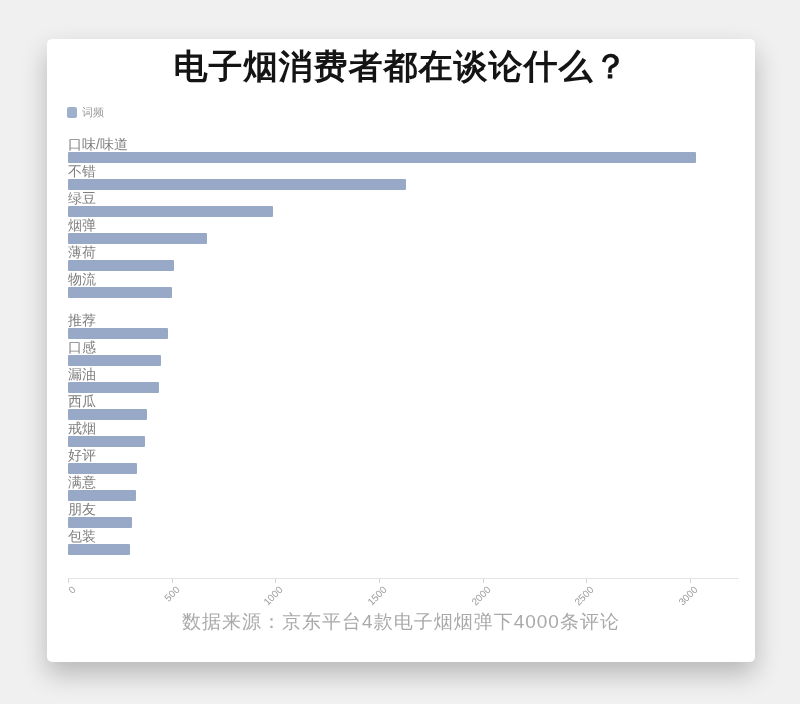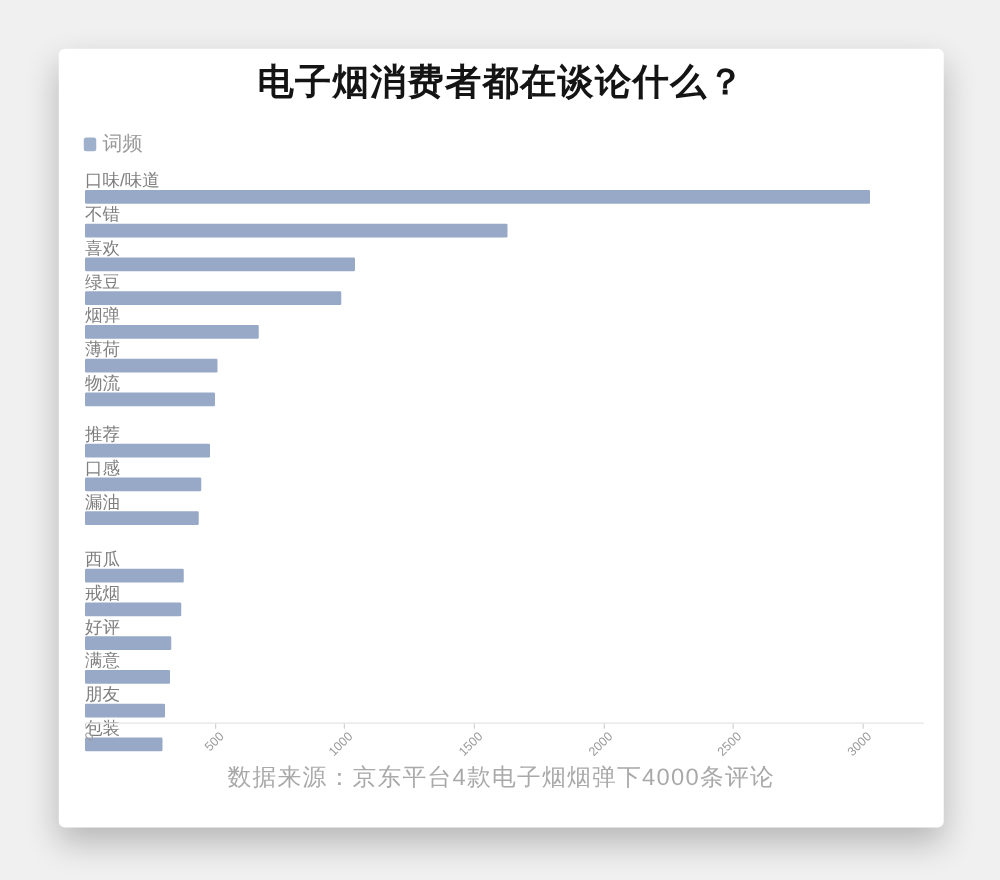--- a/index.html
+++ b/index.html
@@ -24,21 +24,21 @@
     background: #ffffff;
     border-radius: 5px;
     box-shadow: 0 12px 26px rgba(0,0,0,0.24);
   }
   .title {
     position: absolute;
     top: 7px;
     left: 0;
     right: 0;
     text-align: center;
-    font-size: 29px;
+    font-size: 34px;
     line-height: 40px;
     font-weight: 700;
     color: #141414;
     letter-spacing: 1px;
   }
   .legend {
     position: absolute;
     left: 20px;
     top: 66px;
     display: flex;
@@ -46,21 +46,21 @@
     gap: 5px;
     cursor: pointer;
   }
   .legend-swatch {
     width: 10px;
     height: 11px;
     border-radius: 2px;
     display: inline-block;
   }
   .legend-label {
-    font-size: 16px;
+    font-size: 11px;
     color: #999999;
   }
   .plot {
     position: absolute;
     left: 21px;
     top: 99px;
     width: 671px;
     height: 475px;
   }
   .row { height: 27px; }
@@ -127,24 +127,20 @@
       <div id="rows">
           <div class="row">
             <div class="bar-label" style="color: rgb(127, 127, 127);">口味/味道</div>
             <div class="bar" style="background: rgb(152, 169, 200); width: 628px;"></div>
           </div>
           <div class="row">
             <div class="bar-label" style="color: rgb(127, 127, 127);">不错</div>
             <div class="bar" style="background: rgb(152, 169, 200); width: 338px;"></div>
           </div>
           <div class="row">
-            <div class="bar-label" style="color: rgb(127, 127, 127);">喜欢</div>
-            <div class="bar" style="background: rgb(152, 169, 200); width: 216px;"></div>
-          </div>
-          <div class="row">
             <div class="bar-label" style="color: rgb(127, 127, 127);">绿豆</div>
             <div class="bar" style="background: rgb(152, 169, 200); width: 205px;"></div>
           </div>
           <div class="row">
             <div class="bar-label" style="color: rgb(127, 127, 127);">烟弹</div>
             <div class="bar" style="background: rgb(152, 169, 200); width: 139px;"></div>
           </div>
           <div class="row">
             <div class="bar-label" style="color: rgb(127, 127, 127);">薄荷</div>
             <div class="bar" style="background: rgb(152, 169, 200); width: 106px;"></div>
@@ -159,21 +155,21 @@
           </div>
           <div class="row">
             <div class="bar-label" style="color: rgb(127, 127, 127);">口感</div>
             <div class="bar" style="background: rgb(152, 169, 200); width: 93px;"></div>
           </div>
           <div class="row">
             <div class="bar-label" style="color: rgb(127, 127, 127);">漏油</div>
             <div class="bar" style="background: rgb(152, 169, 200); width: 91px;"></div>
           </div>
           <div class="row">
-            <div class="bar-label" style="color: rgb(127, 127, 127); margin-top: 19px;">西瓜</div>
+            <div class="bar-label" style="color: rgb(127, 127, 127);">西瓜</div>
             <div class="bar" style="background: rgb(152, 169, 200); width: 79px;"></div>
           </div>
           <div class="row">
             <div class="bar-label" style="color: rgb(127, 127, 127);">戒烟</div>
             <div class="bar" style="background: rgb(152, 169, 200); width: 77px;"></div>
           </div>
           <div class="row">
             <div class="bar-label" style="color: rgb(127, 127, 127);">好评</div>
             <div class="bar" style="background: rgb(152, 169, 200); width: 69px;"></div>
           </div>

